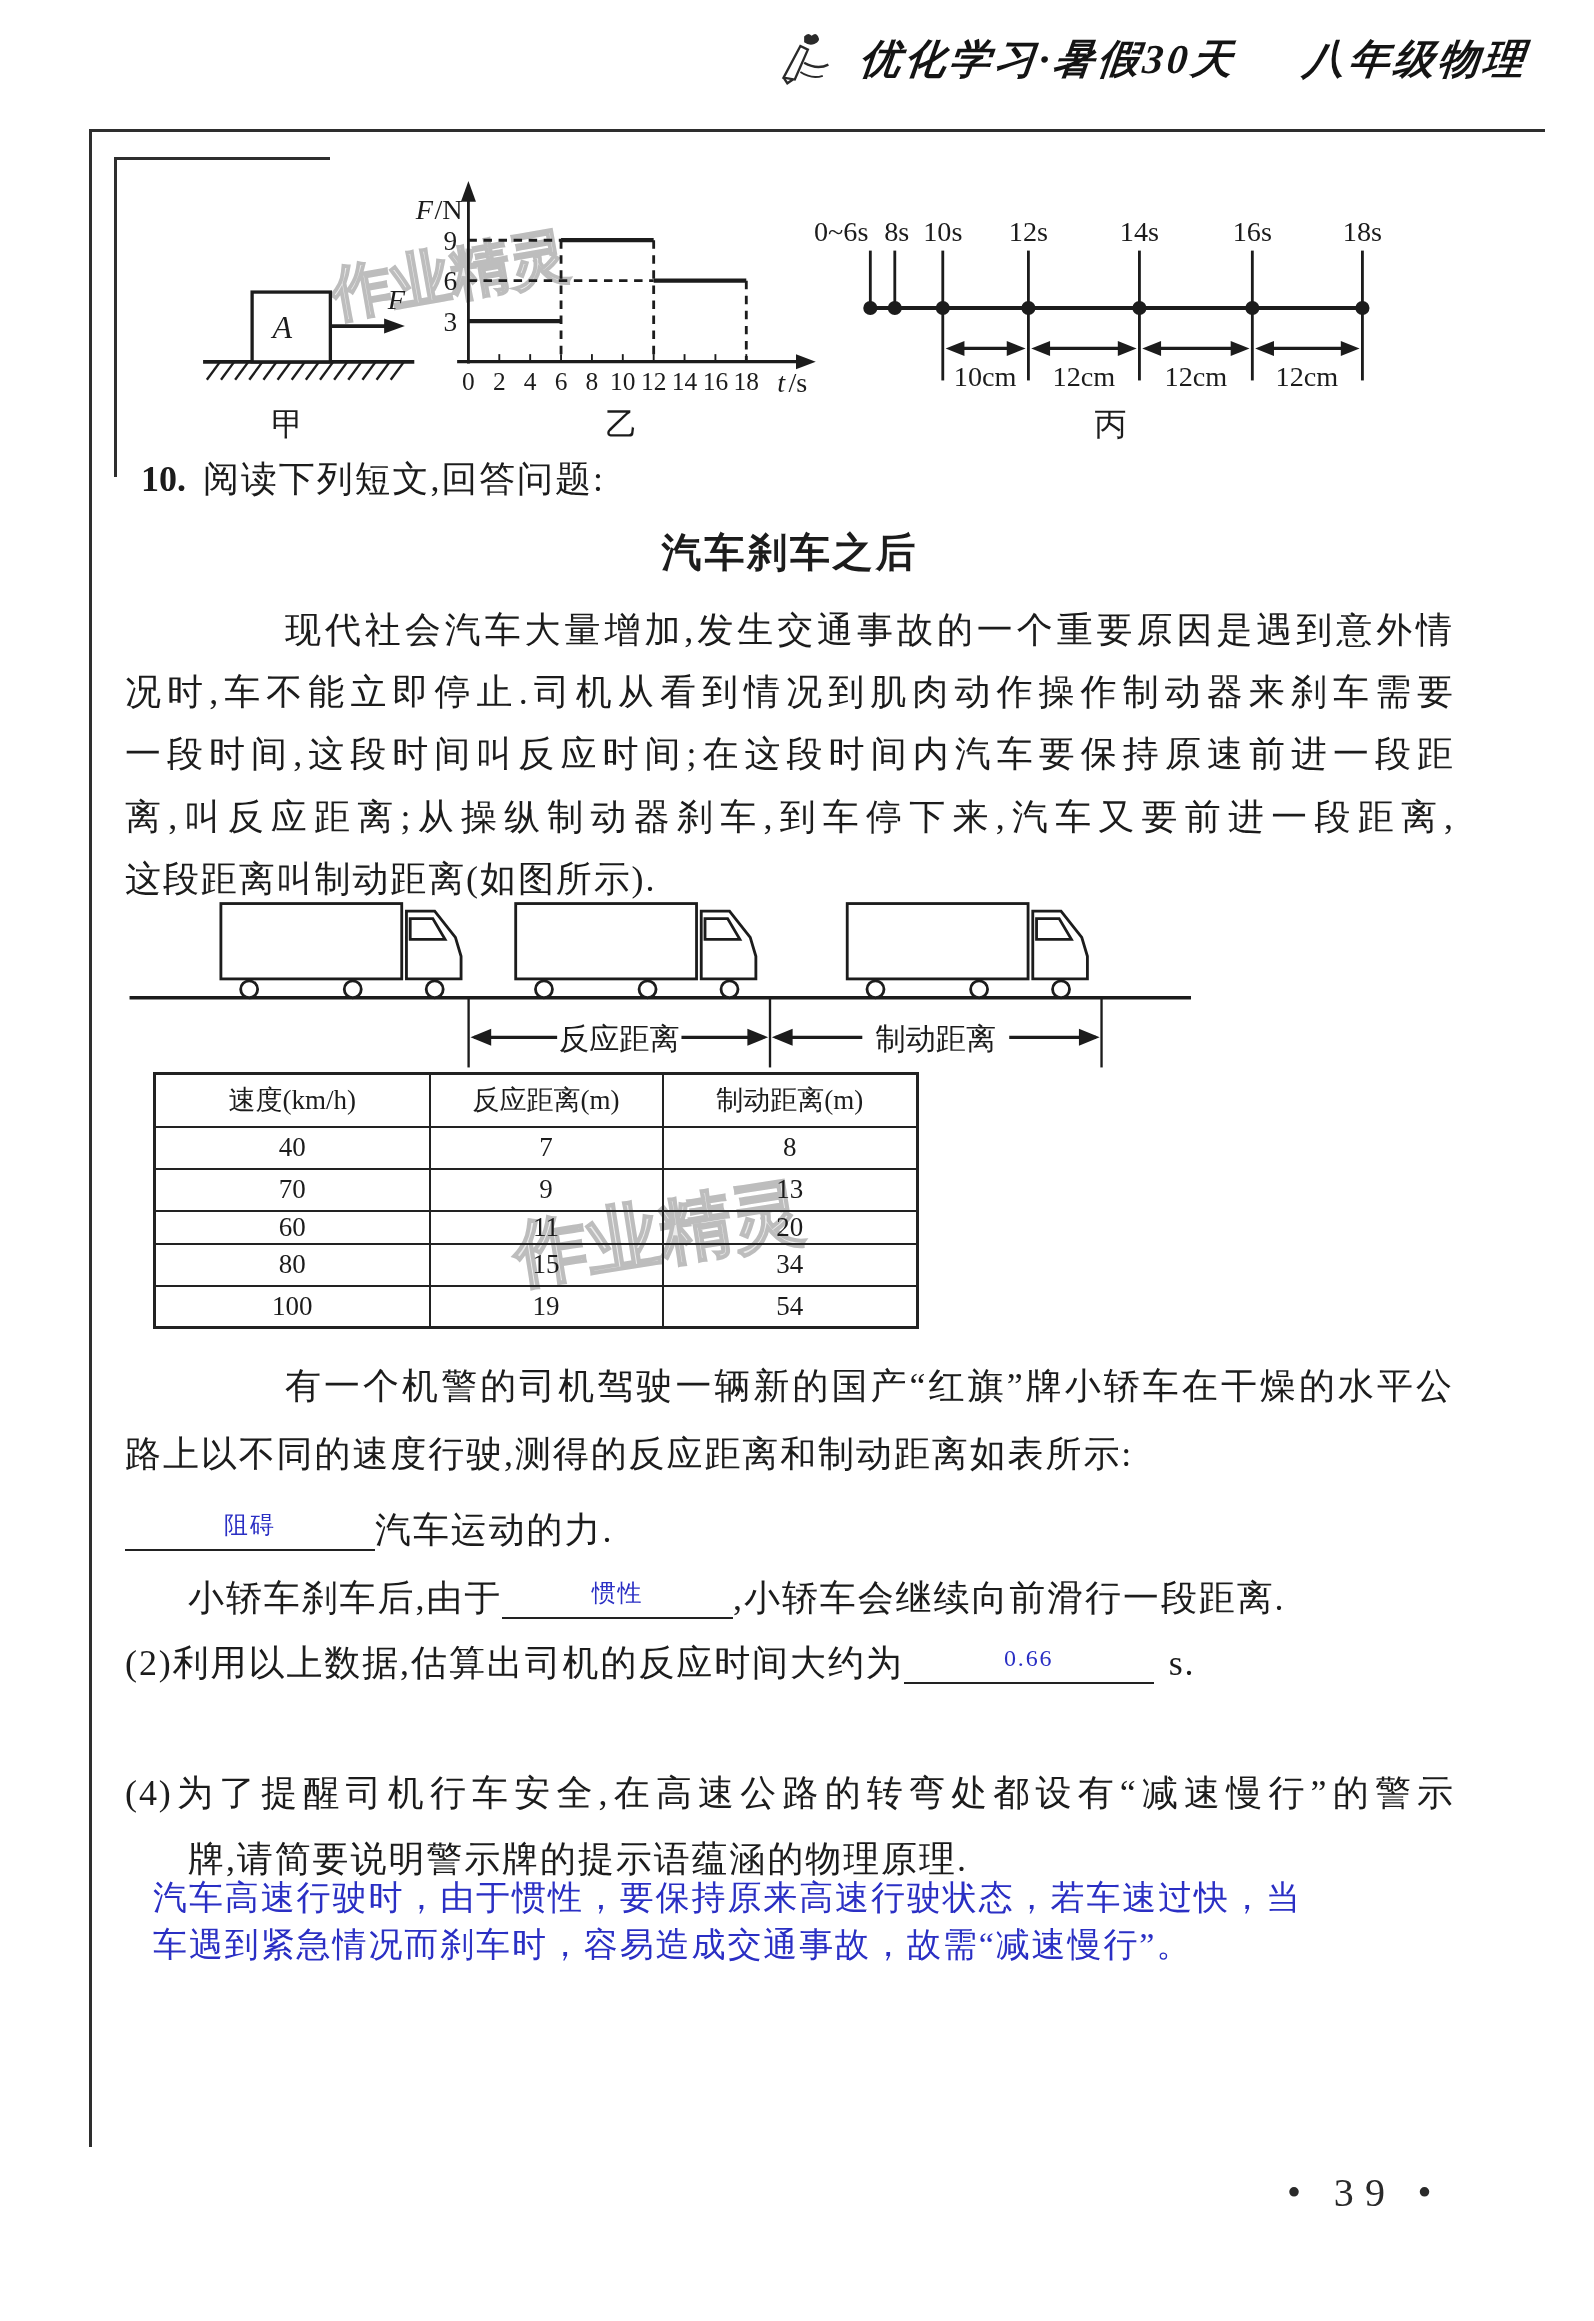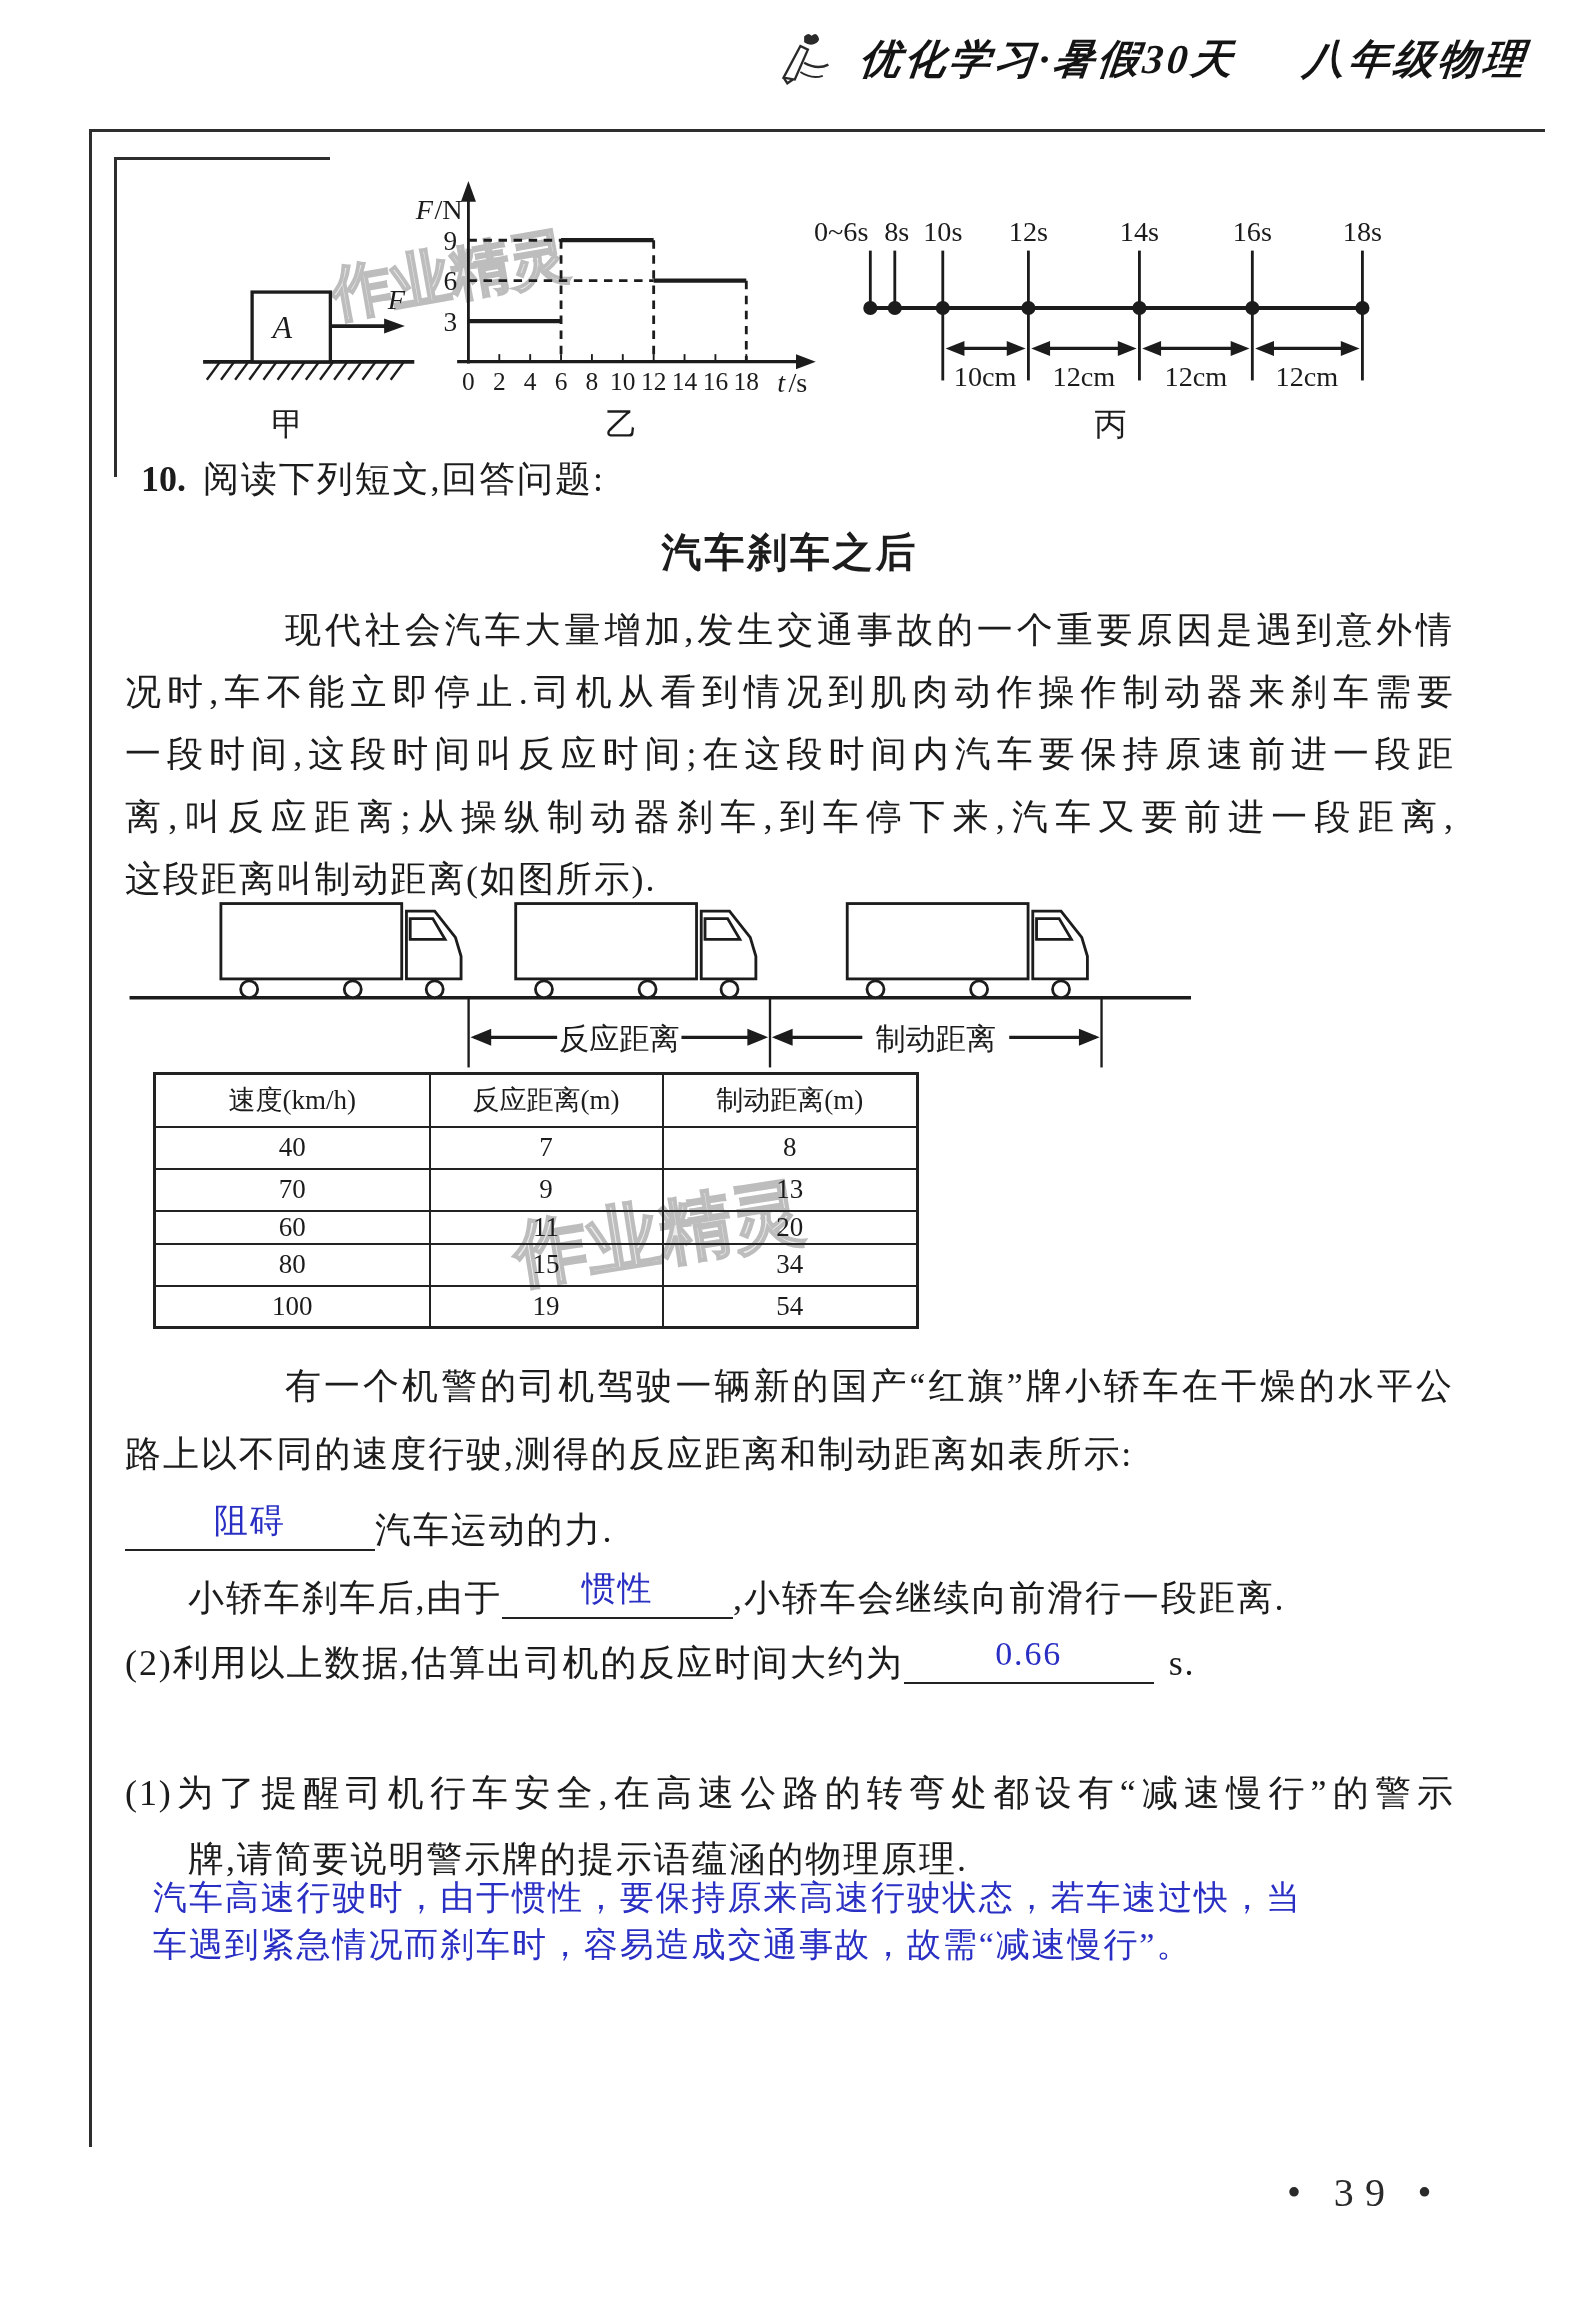--- a/index.html
+++ b/index.html
@@ -12,21 +12,21 @@
             transform:skewX(-6deg);white-space:nowrap;color:#141414;}
   .hdr-sub{margin-left:43px;}
   .body-line{font-size:36px;line-height:1.15;white-space:nowrap;letter-spacing:1.9px;color:#1c1c1c;}
   .jl{white-space:normal;text-align:justify;text-align-last:justify;width:1330px;letter-spacing:1.9px;}
   .jl-ind{white-space:normal;text-align:justify;text-align-last:justify;width:1169px;padding-left:160px;}
   .qnum{font-weight:bold;margin-right:17px;letter-spacing:0;}
   .ptitle{font-weight:bold;font-size:40px;letter-spacing:2.8px;}
   .blank{display:inline-block;border-bottom:2.8px solid #222;text-align:center;
          vertical-align:-9.4px;height:45px;position:relative;}
   .ans{position:absolute;left:50%;bottom:9.4px;transform:translateX(-50%);
-       color:#2a2fc4;font-size:34px;white-space:nowrap;letter-spacing:1.9px;}
+       color:#2a2fc4;font-size:24px;white-space:nowrap;letter-spacing:1.9px;}
   .blue-line{color:#2a2fc4;font-size:34px;line-height:1.15;white-space:nowrap;letter-spacing:1.9px;}
   .caption{font-size:32px;text-align:center;width:75px;letter-spacing:0;}
   .wm{color:#ececec;-webkit-text-stroke:1.9px #bdbdbd;font-weight:bold;white-space:nowrap;
       font-family:"Liberation Sans","DejaVu Sans",sans-serif;pointer-events:none;}
   table.dt{border-collapse:collapse;table-layout:fixed;width:763px;}
   table.dt td,table.dt th{border:2.4px solid #222;font-weight:normal;font-size:27px;
       text-align:center;padding:0;color:#1c1c1c;}
   table.dt{border:3.8px solid #222;}
   .pagenum{font-size:40px;letter-spacing:11.3px;color:#2a2a2a;}
   svg text{font-family:"Liberation Serif","DejaVu Serif",serif;fill:#1c1c1c;}
@@ -303,21 +303,21 @@
 
   <div class="abs body-line" style="left:188px;top:1572px;">
     <span>小轿车刹车后,由于</span><span class="blank" style="width:231px;"><span class="ans">惯性</span></span><span>,小轿车会继续向前滑行一段距离.</span>
   </div>
 
   <div class="abs body-line" style="left:125px;top:1637px;">
     <span>(2)利用以上数据,估算出司机的反应时间大约为</span><span class="blank" style="width:250px;"><span class="ans">0.66</span></span><span style="margin-left:15px;">s.</span>
   </div>
 
 
-  <div class="abs body-line jl" style="left:125px;top:1773px;">(1)为了提醒司机行车安全,在高速公路的转弯处都设有“减速慢行”的警示</div>
+  <div class="abs body-line jl" style="left:125px;top:1773px;">(4)为了提醒司机行车安全,在高速公路的转弯处都设有“减速慢行”的警示</div>
   <div class="abs body-line" style="left:188px;top:1839px;">牌,请简要说明警示牌的提示语蕴涵的物理原理.</div>
 
   <div class="abs blue-line" style="left:153px;top:1878px;">汽车高速行驶时，由于惯性，要保持原来高速行驶状态，若车速过快，当</div>
   <div class="abs blue-line" style="left:153px;top:1925px;">车遇到紧急情况而刹车时，容易造成交通事故，故需“减速慢行”。</div>
 
   <div class="abs pagenum" style="left:1252px;top:2169px;width:226px;text-align:center;">• 39 •</div>
 
 </div>
 
 

